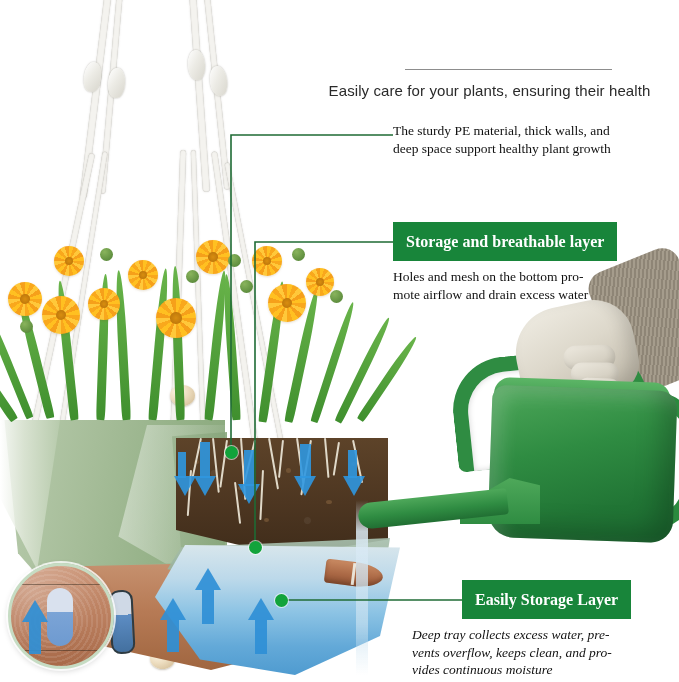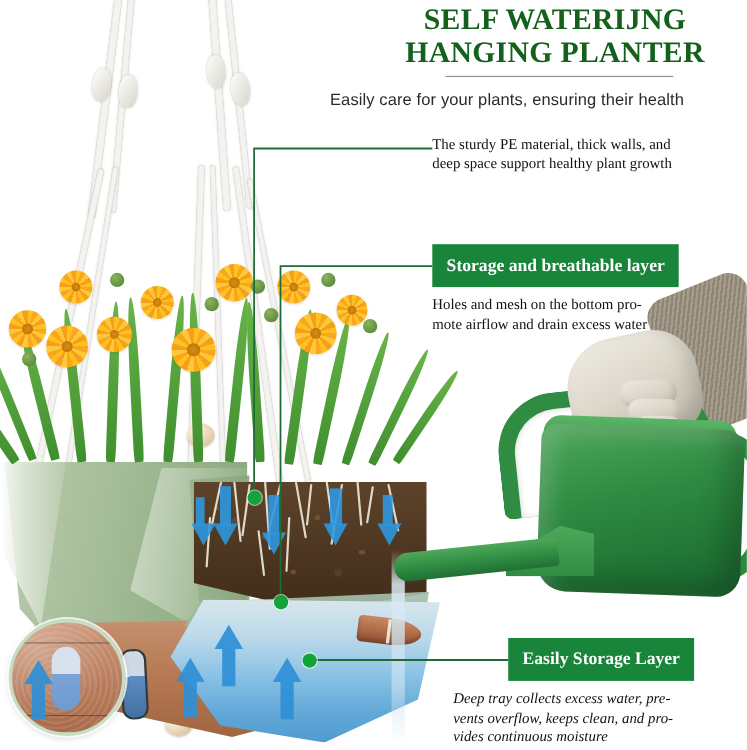--- a/index.html
+++ b/index.html
@@ -11,21 +11,21 @@
     position:absolute;left:330px;top:2px;width:349px;
     text-align:center;font-family:"Liberation Serif",serif;
     font-weight:700;font-size:27px;line-height:30px;letter-spacing:.3px;
     color:#14611b;
   }
   .title-divider{
     position:absolute;left:405px;top:69px;width:207px;height:1px;
     background:#8d8d8d;
   }
   .subtitle{
-    position:absolute;left:300px;top:82px;width:379px;
+    position:absolute;left:300px;top:82px;width:379px;text-align:center;
     font-family:"Liberation Sans",sans-serif;font-size:15px;color:#2a2a2a;
     letter-spacing:.1px;
   }
 
   
   .callout{position:absolute;}
   .callout .box{
     display:inline-block;background:#18853a;color:#ffffff;
     font-family:"Liberation Serif",serif;font-weight:700;
     font-size:16px;line-height:19px;padding:10px 13px 10px 13px;
@@ -449,24 +449,20 @@
 
   <svg id="leaders" viewBox="0 0 679 682">
     <path d="M393,135 L231,135 L231,452" fill="none" stroke="#1f6b35" stroke-width="1.6"></path>
     <path d="M393,242 L255,242 L255,547" fill="none" stroke="#1f6b35" stroke-width="1.6"></path>
     <path d="M462,600 L281,600" fill="none" stroke="#1f6b35" stroke-width="1.6"></path>
   </svg>
   <div class="dot" style="left:225px;top:446px;"></div>
   <div class="dot" style="left:249px;top:541px;"></div>
   <div class="dot" style="left:275px;top:594px;"></div>
 
-  <div class="title">
-    <div>SELF WATERIJNG</div>
-    <div>HANGING PLANTER</div>
-  </div>
   <div class="title-divider"></div>
   <div class="subtitle">Easily care for your plants, ensuring their health</div>
 
   <div class="callout" id="callout-1">
     <div class="desc">The sturdy PE material, thick walls, and
 deep space support healthy plant growth</div>
   </div>
 
   <div class="callout" id="callout-2">
     <div class="box">Storage and breathable layer</div>

